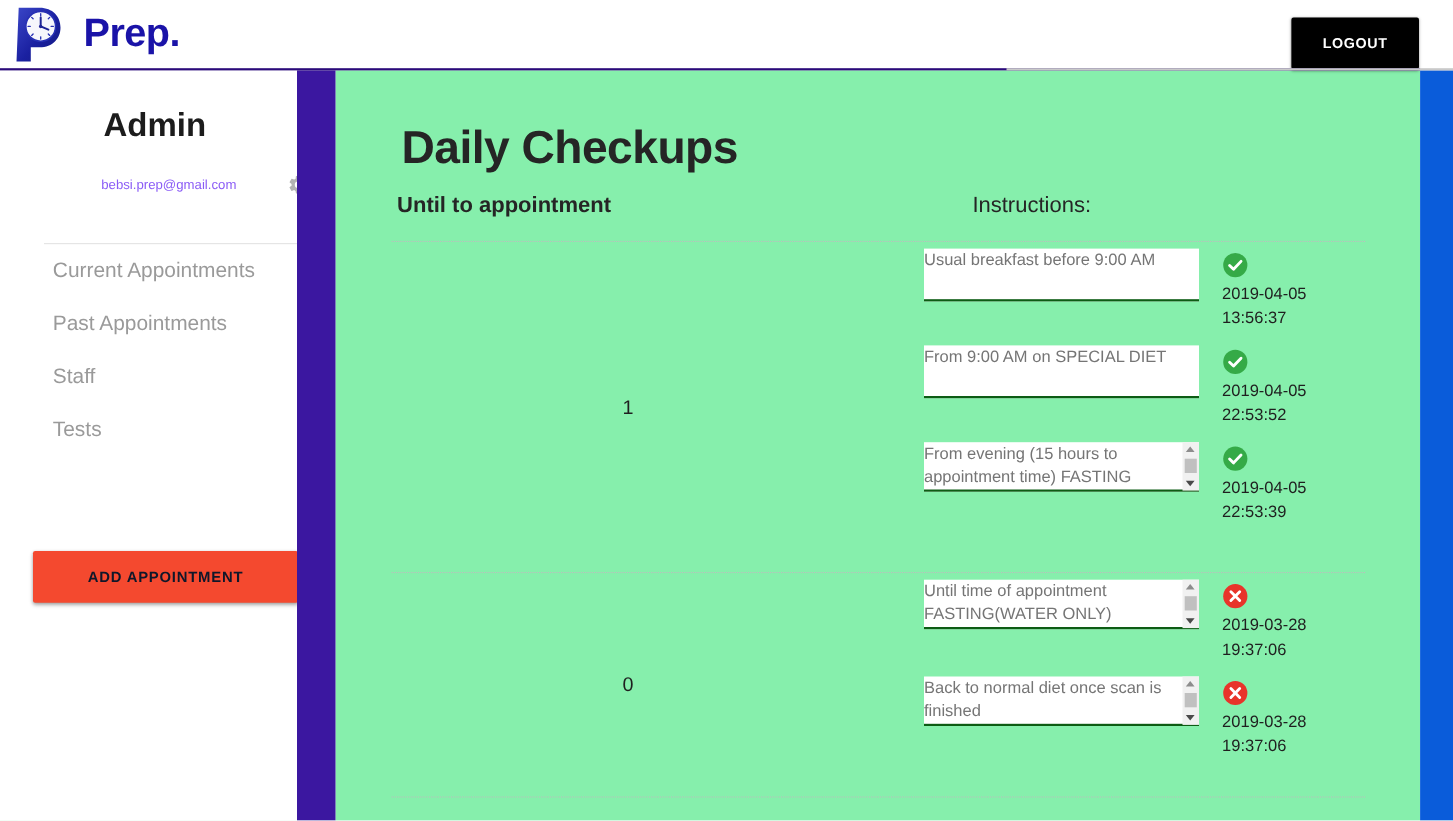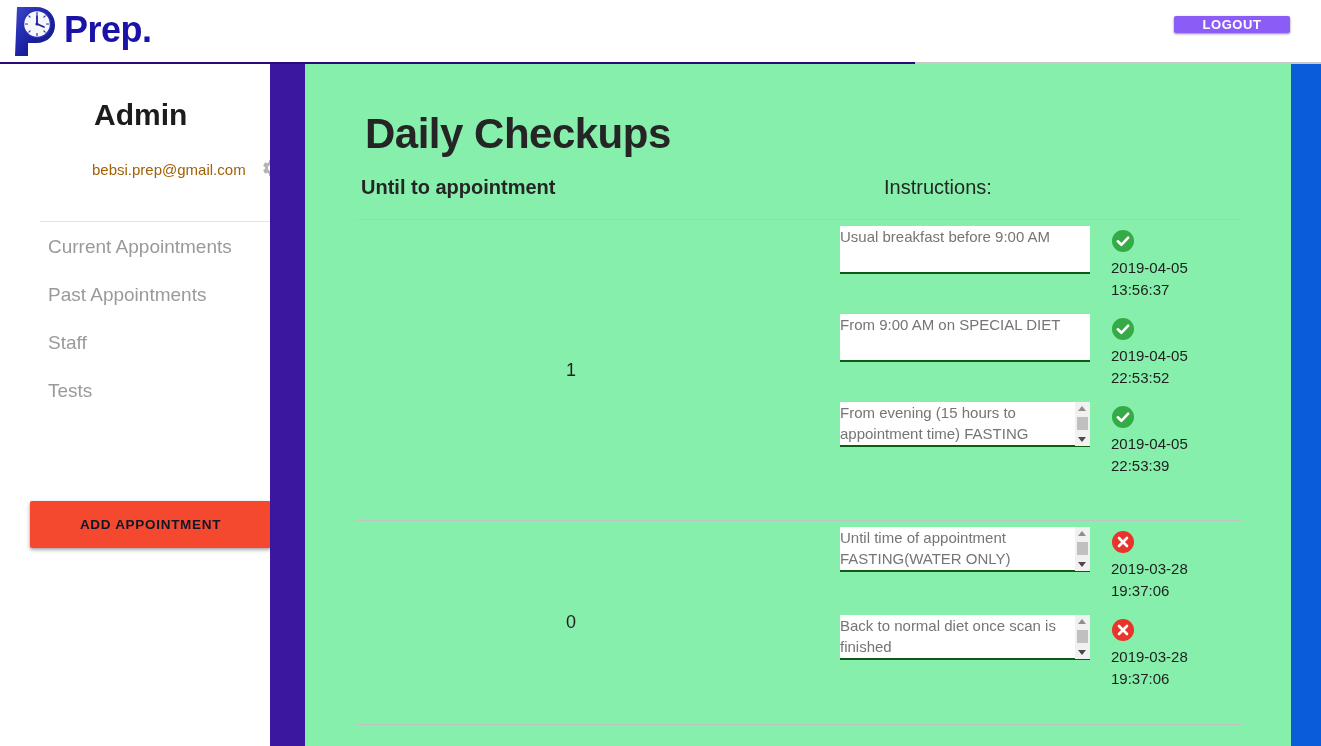--- a/index.html
+++ b/index.html
@@ -26,40 +26,40 @@
     left: 0; top: 0;
     width: 1321px; height: 63px;
     background: #ffffff;
     z-index: 20;
   }
   .brand {
     position: absolute;
     left: 10px; top: 4px;
     display: flex;
     align-items: center;
-    gap: 6px;
+    gap: 18px;
     height: 54px;
   }
   .brand-logo {
     width: 48px; height: 54px;
     display: block;
   }
   .brand-text {
     font-size: 36px;
     font-weight: bold;
     color: #1a13a8;
     letter-spacing: -0.5px;
     line-height: 1;
     padding-bottom: 3px;
   }
   .logout-btn {
     position: absolute;
     right: 31px; top: 16px;
-    width: 116px; height: 17px;
-    background: #8b5cf6;
+    width: 116px; height: 47px;
+    background: #000000;
     color: #ffffff;
     border: none;
     border-radius: 2px;
     font-family: "Liberation Sans", sans-serif;
     font-size: 13px;
     font-weight: bold;
     letter-spacing: 0.6px;
     cursor: pointer;
     box-shadow: 0 1px 3px rgba(0,0,0,0.28), 0 1px 2px rgba(0,0,0,0.20);
   }
@@ -103,22 +103,22 @@
   }
   .gear-icon {
     position: absolute;
     left: 221px; top: 94px;
     width: 20px; height: 20px;
     cursor: pointer;
   }
   .profile-email {
     position: absolute;
     left: 52px; top: 98px;
-    font-size: 15px;
-    color: #a16207;
+    font-size: 12px;
+    color: #8b5cf6;
     line-height: 1;
   }
 
   .nav-list {
     position: absolute;
     left: 0; top: 159px;
     width: 270px;
     padding: 0; margin: 0;
     list-style: none;
   }

